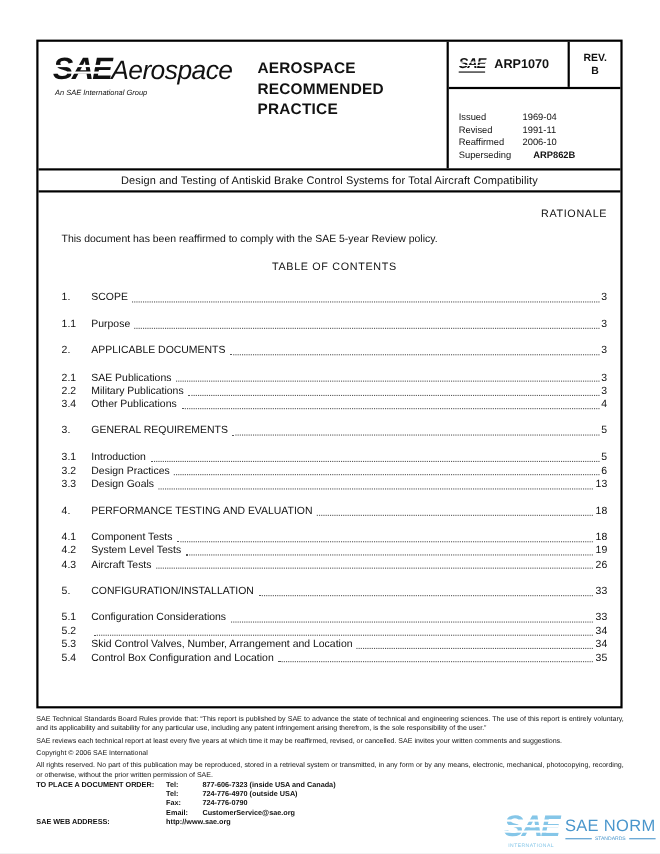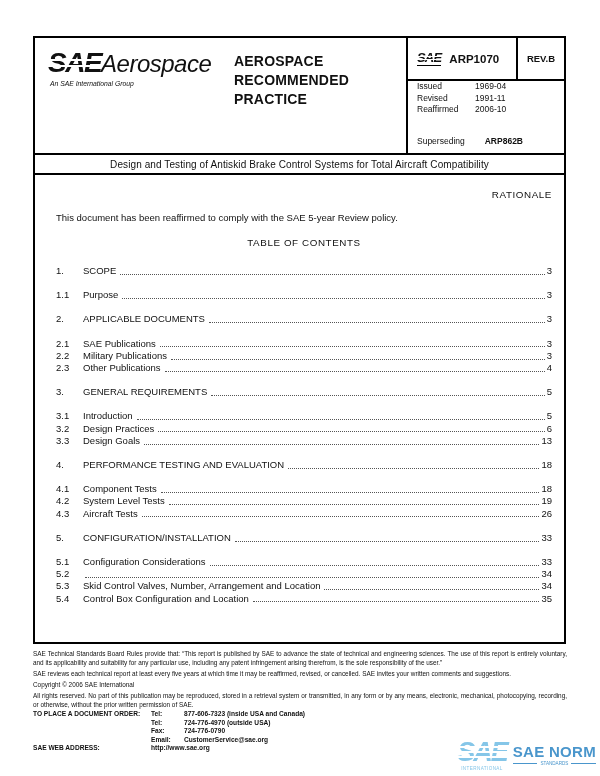--- a/index.html
+++ b/index.html
@@ -41,22 +41,22 @@
   .num-rev-row { height: 43px; display: flex; border-bottom: 2px solid #000; }
   .doc-number { flex: 1; border-right: 2px solid #000; display: flex; align-items: center; padding-left: 9px; gap: 8px; }
   .mini-sae {
     position: relative; display: inline-block;
     font-size: 13px; font-weight: 900; font-style: italic;
     letter-spacing: -0.8px; line-height: 12px;
     border-bottom: 1px solid #000; padding-bottom: 1px;
   }
   .mini-sae .s1 { top: 4px; height: 1.4px; } .mini-sae .s2 { top: 7px; height: 1.4px; }
   .doc-number-text { font-size: 11.5px; font-weight: bold; }
-  .rev-box { width: 46px; display: flex; align-items: center; justify-content: center; font-size: 9.5px; font-weight: bold; line-height: 12px; }
-  .dates-area { flex: 1; padding: 0 8px 4px 9px; font-size: 8.5px; display: flex; flex-direction: column; }
+  .rev-box { width: 46px; display: flex; flex-direction: column; align-items: center; justify-content: center; font-size: 9.5px; font-weight: bold; line-height: 12px; }
+  .dates-area { flex: 1; padding: 20px 8px 4px 9px; font-size: 8.5px; display: flex; flex-direction: column; }
   .date-row { display: flex; line-height: 11.5px; }
   .date-label { width: 58px; flex-shrink: 0; }
   .superseding-row { margin-top: auto; padding-bottom: 3px; display: flex; gap: 20px; }
   .superseding-value { font-weight: bold; }
   
   .title-row { height: 20px; border-bottom: 2px solid #000; display: flex; align-items: center; justify-content: center; }
   .doc-title { font-size: 10px; letter-spacing: 0.1px; }
   
   .content { flex: 1; padding: 6px 12px 0 21px; }
   .rationale-heading { text-align: right; font-size: 9.8px; letter-spacing: 0.6px; margin-top: 8px; }
@@ -82,21 +82,21 @@
   .watermark { position: absolute; right: 4px; bottom: 5px; display: flex; align-items: flex-start; gap: 6px; }
   .wm-left { text-align: center; }
   .wm-sae {
     position: relative; display: inline-block;
     font-size: 27px; font-weight: 900; font-style: italic;
     letter-spacing: -2px; line-height: 25px;
   }
   .wm-sae .s1 { top: 6px; } .wm-sae .s2 { top: 11px; } .wm-sae .s3 { top: 16px; }
   .wm-intl { font-size: 4.6px; letter-spacing: 0.4px; margin-top: 1px; }
   .wm-right { padding-top: 5px; }
-  .wm-name { font-size: 15px; font-weight: 700; letter-spacing: 0.3px; line-height: 14px; }
+  .wm-name { font-size: 15px; font-weight: 400; letter-spacing: 0.3px; line-height: 14px; }
   .wm-sub { display: flex; align-items: center; gap: 3px; font-size: 4.6px; margin-top: 2px; }
   .wm-sub .dash { flex: 1; border-top: 1px solid currentColor; }
 </style>
 </head>
 <body>
 
 <div class="page">
 
   <div class="frame">
 
@@ -183,21 +183,21 @@
               <span class="toc-leader"></span>
               <span class="toc-page">3</span>
             </div>
             <div class="toc-row">
               <span class="toc-num">2.2</span>
               <span class="toc-title">Military Publications</span>
               <span class="toc-leader"></span>
               <span class="toc-page">3</span>
             </div>
             <div class="toc-row">
-              <span class="toc-num">2.3</span>
+              <span class="toc-num">3.4</span>
               <span class="toc-title">Other Publications</span>
               <span class="toc-leader"></span>
               <span class="toc-page">4</span>
             </div>
           </div>
           <div class="toc-group">
             <div class="toc-row">
               <span class="toc-num">3.</span>
               <span class="toc-title">GENERAL REQUIREMENTS</span>
               <span class="toc-leader"></span>

